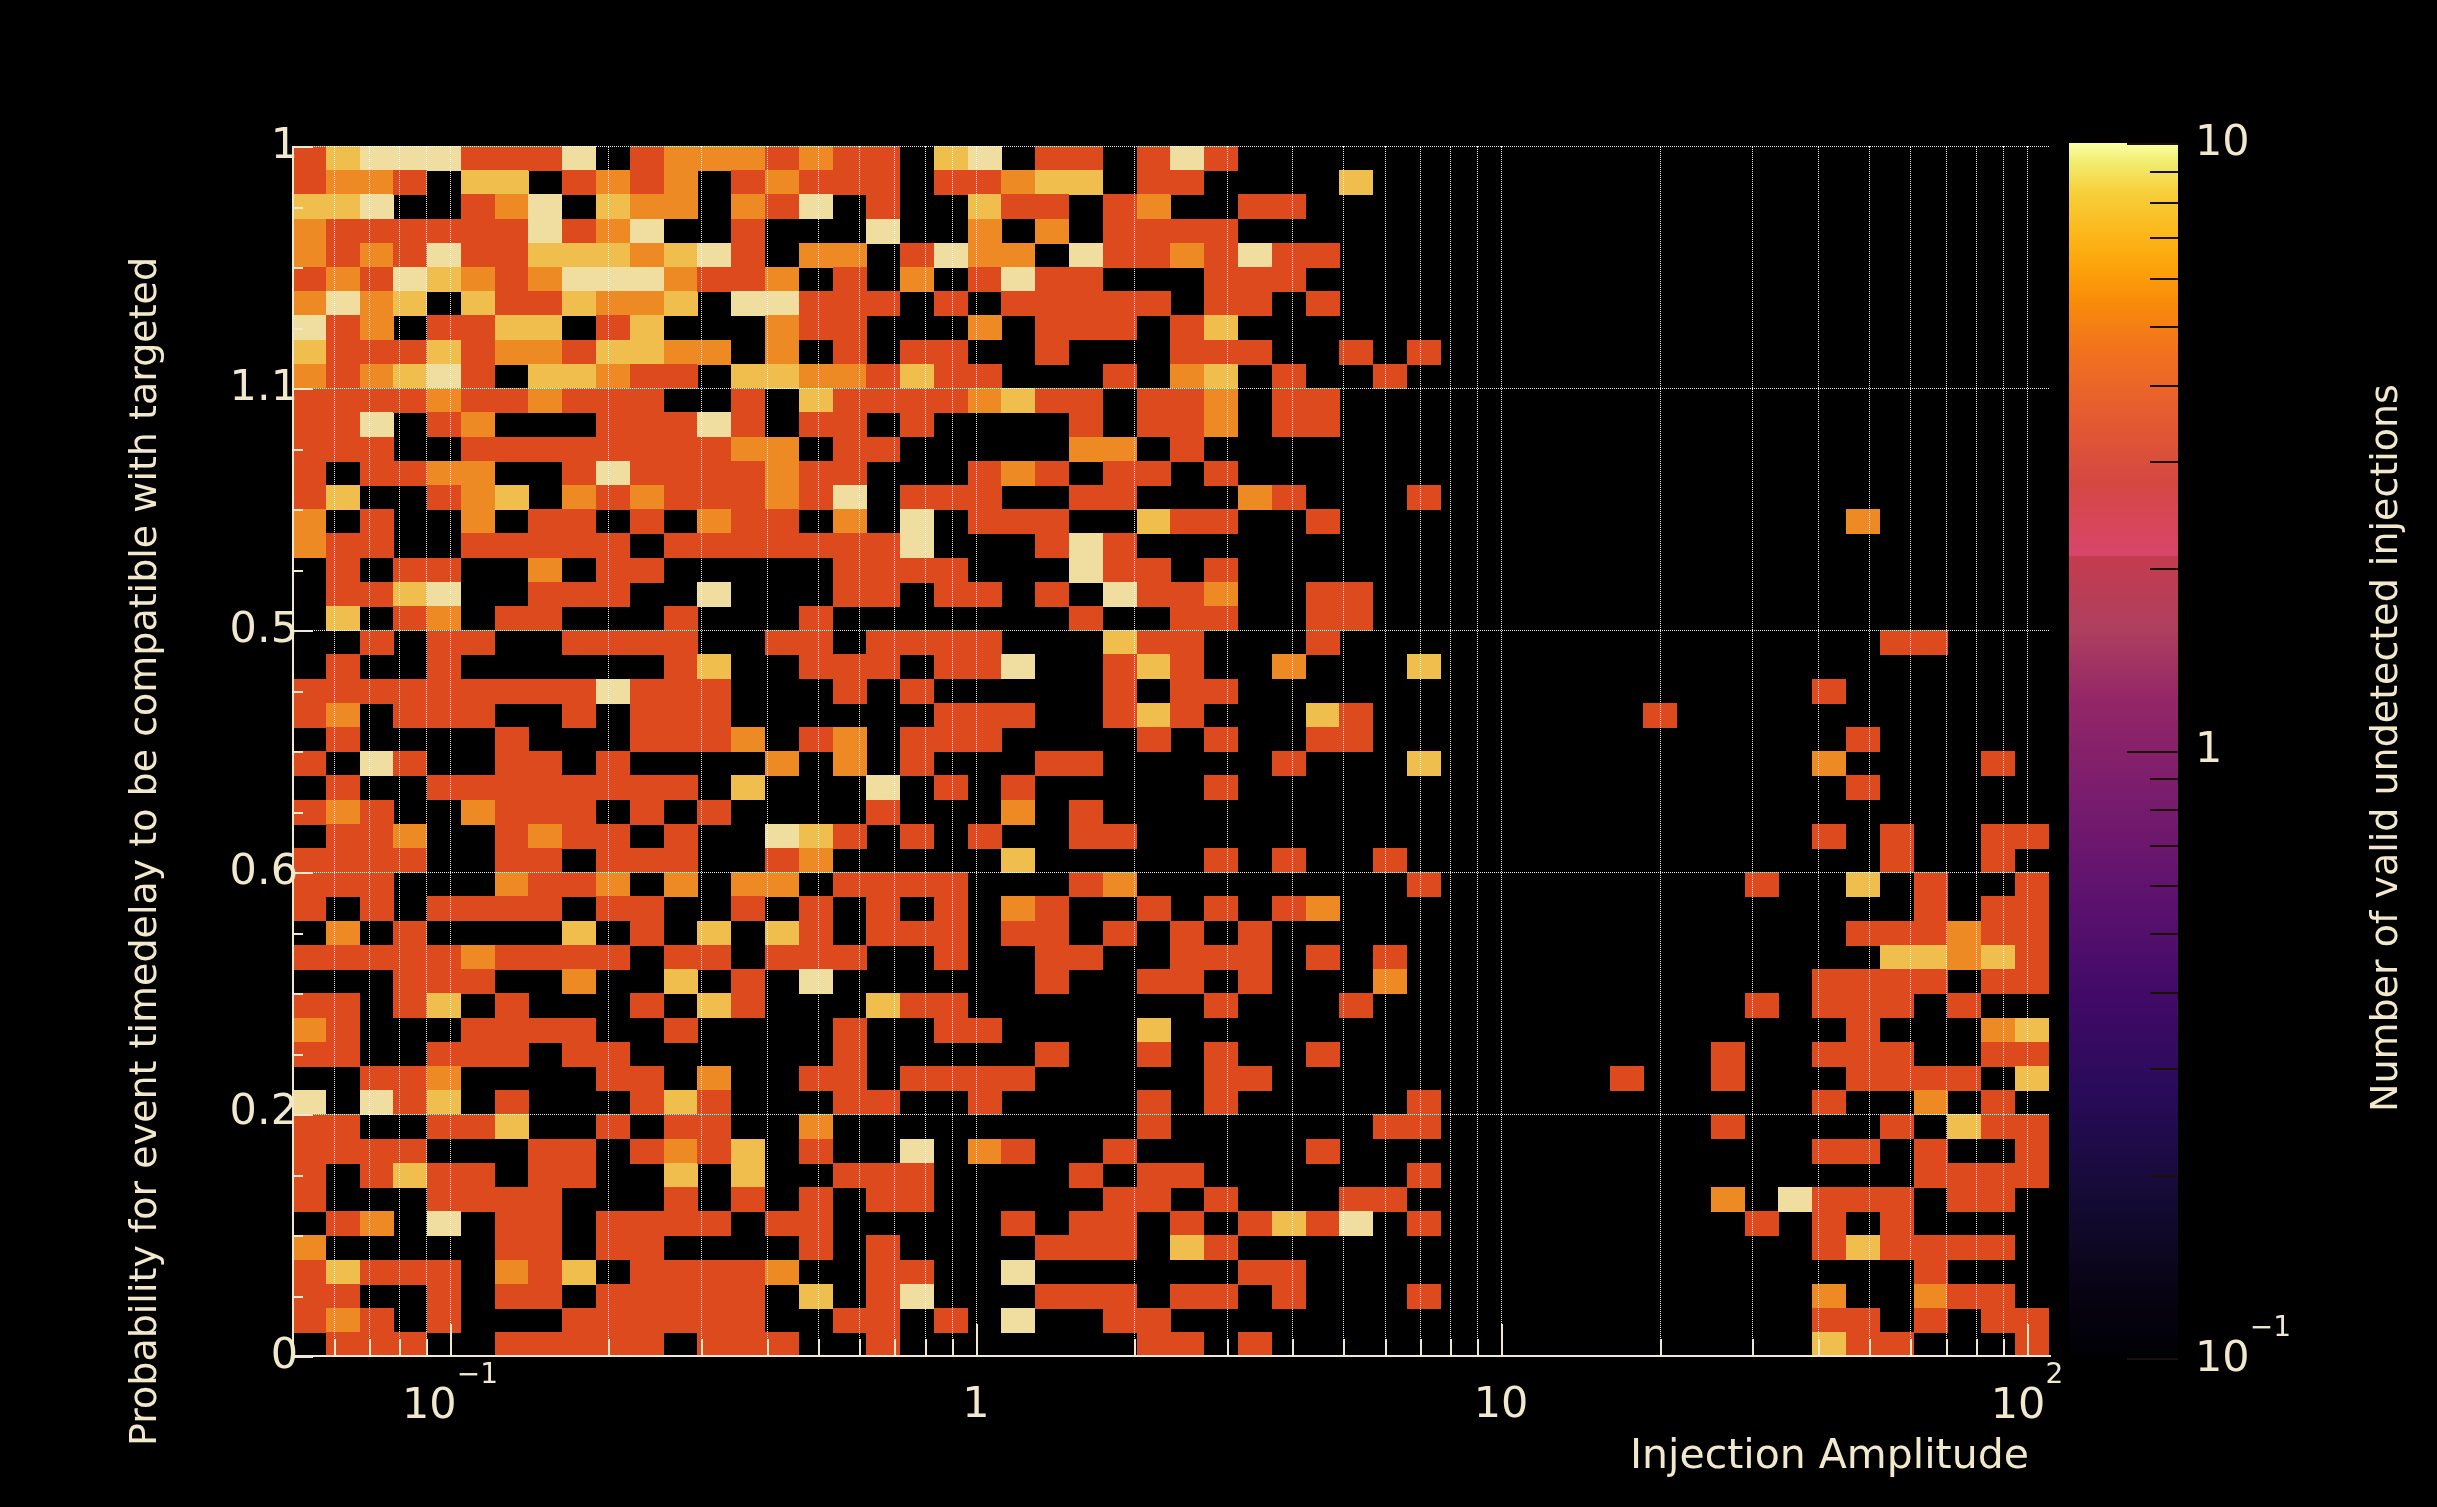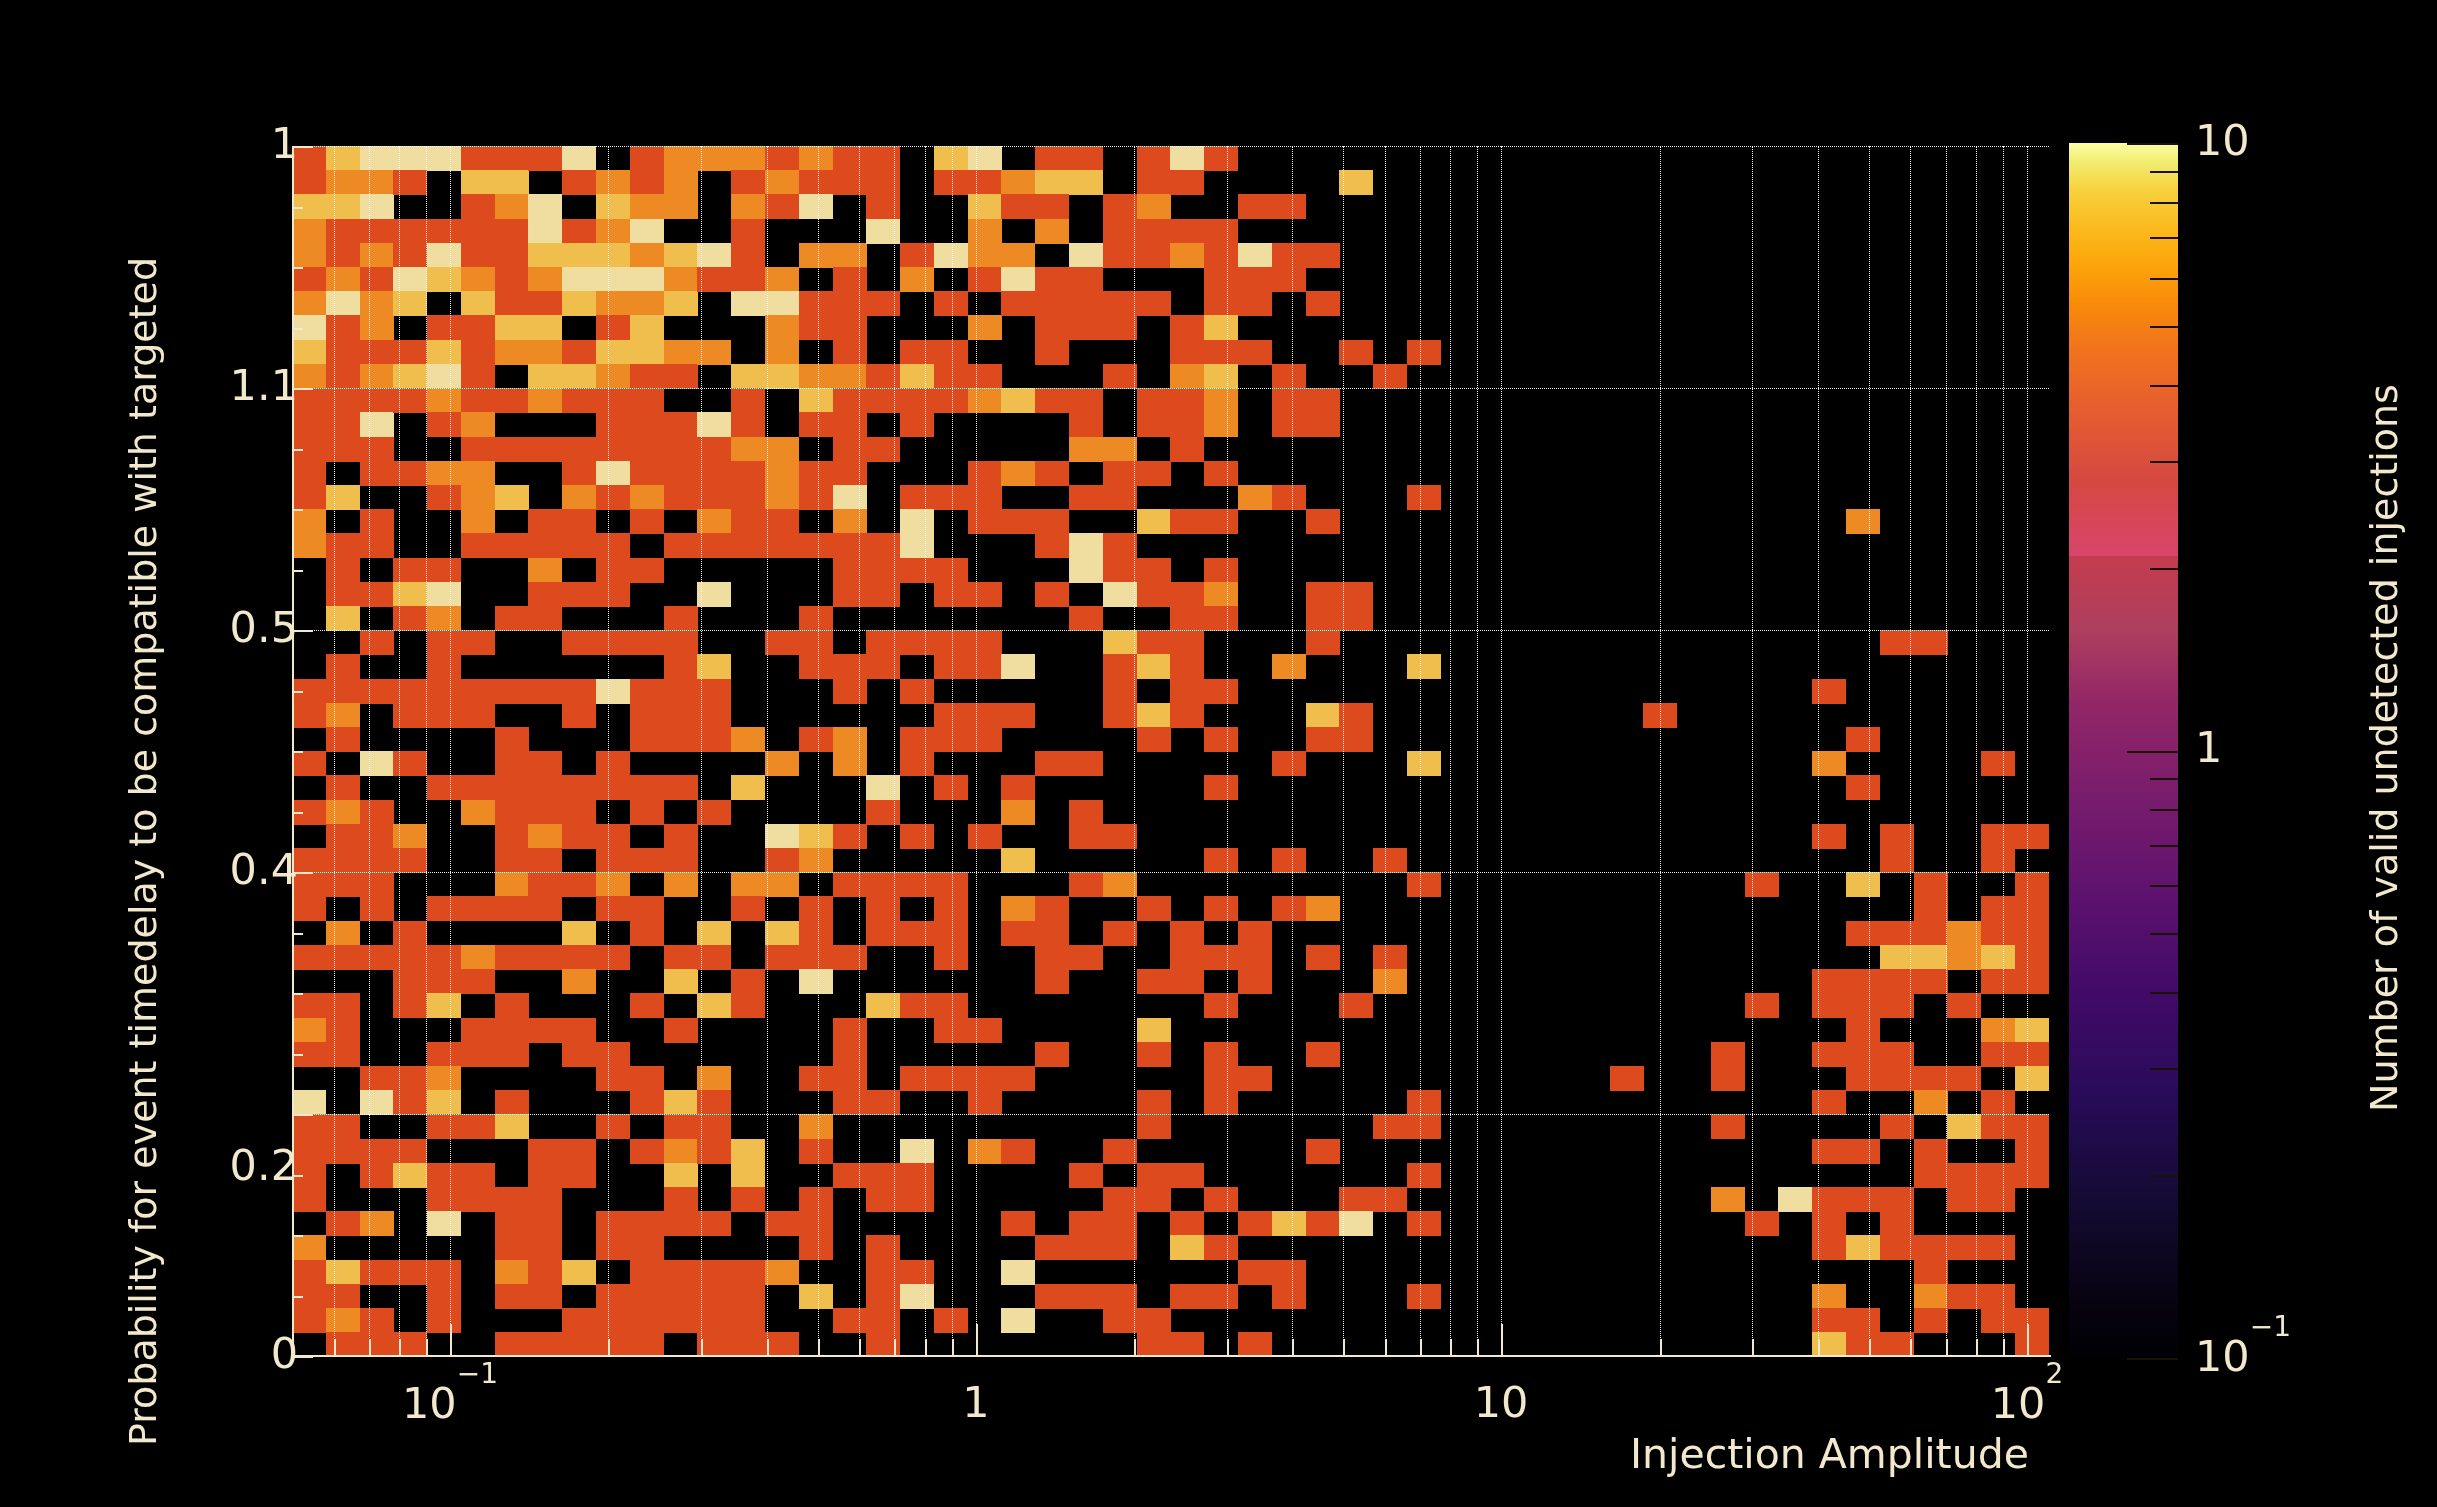--- a/index.html
+++ b/index.html
@@ -1320,22 +1320,22 @@
       <div class="tick-x" style="left: 1818px; top: 1339px; height: 17px;"></div>
       <div class="tick-x" style="left: 1869px; top: 1339px; height: 17px;"></div>
       <div class="tick-x" style="left: 1910px; top: 1339px; height: 17px;"></div>
       <div class="tick-x" style="left: 1946px; top: 1339px; height: 17px;"></div>
       <div class="tick-x" style="left: 1976px; top: 1339px; height: 17px;"></div>
       <div class="tick-x" style="left: 2003px; top: 1339px; height: 17px;"></div>
       <div class="tick-x" style="left: 2027px; top: 1324px; height: 32px;"></div>
     </div>
   <div id="y-tick-labels">
       <div class="ylabel-txt" style="top: 1328px;">0</div>
-      <div class="ylabel-txt" style="top: 1140px;">0.2</div>
-      <div class="ylabel-txt" style="top: 844px;">0.4</div>
+      <div class="ylabel-txt" style="top: 1084px;">0.2</div>
+      <div class="ylabel-txt" style="top: 844px;">0.6</div>
       <div class="ylabel-txt" style="top: 602px;">0.5</div>
       <div class="ylabel-txt" style="top: 360px;">1.1</div>
       <div class="ylabel-txt" style="top: 118px;">1</div>
     </div>
   <div id="x-tick-labels">
       <div class="xlabel-txt" style="left: 450px; transform: translateX(-50%);">10<sup>−1</sup></div>
       <div class="xlabel-txt" style="left: 976px; transform: translateX(-50%);">1</div>
       <div class="xlabel-txt" style="left: 1501px; transform: translateX(-50%);">10</div>
       <div class="xlabel-txt" style="left: 2027px; transform: translateX(-50%);">10<sup>2</sup></div>
     </div>

